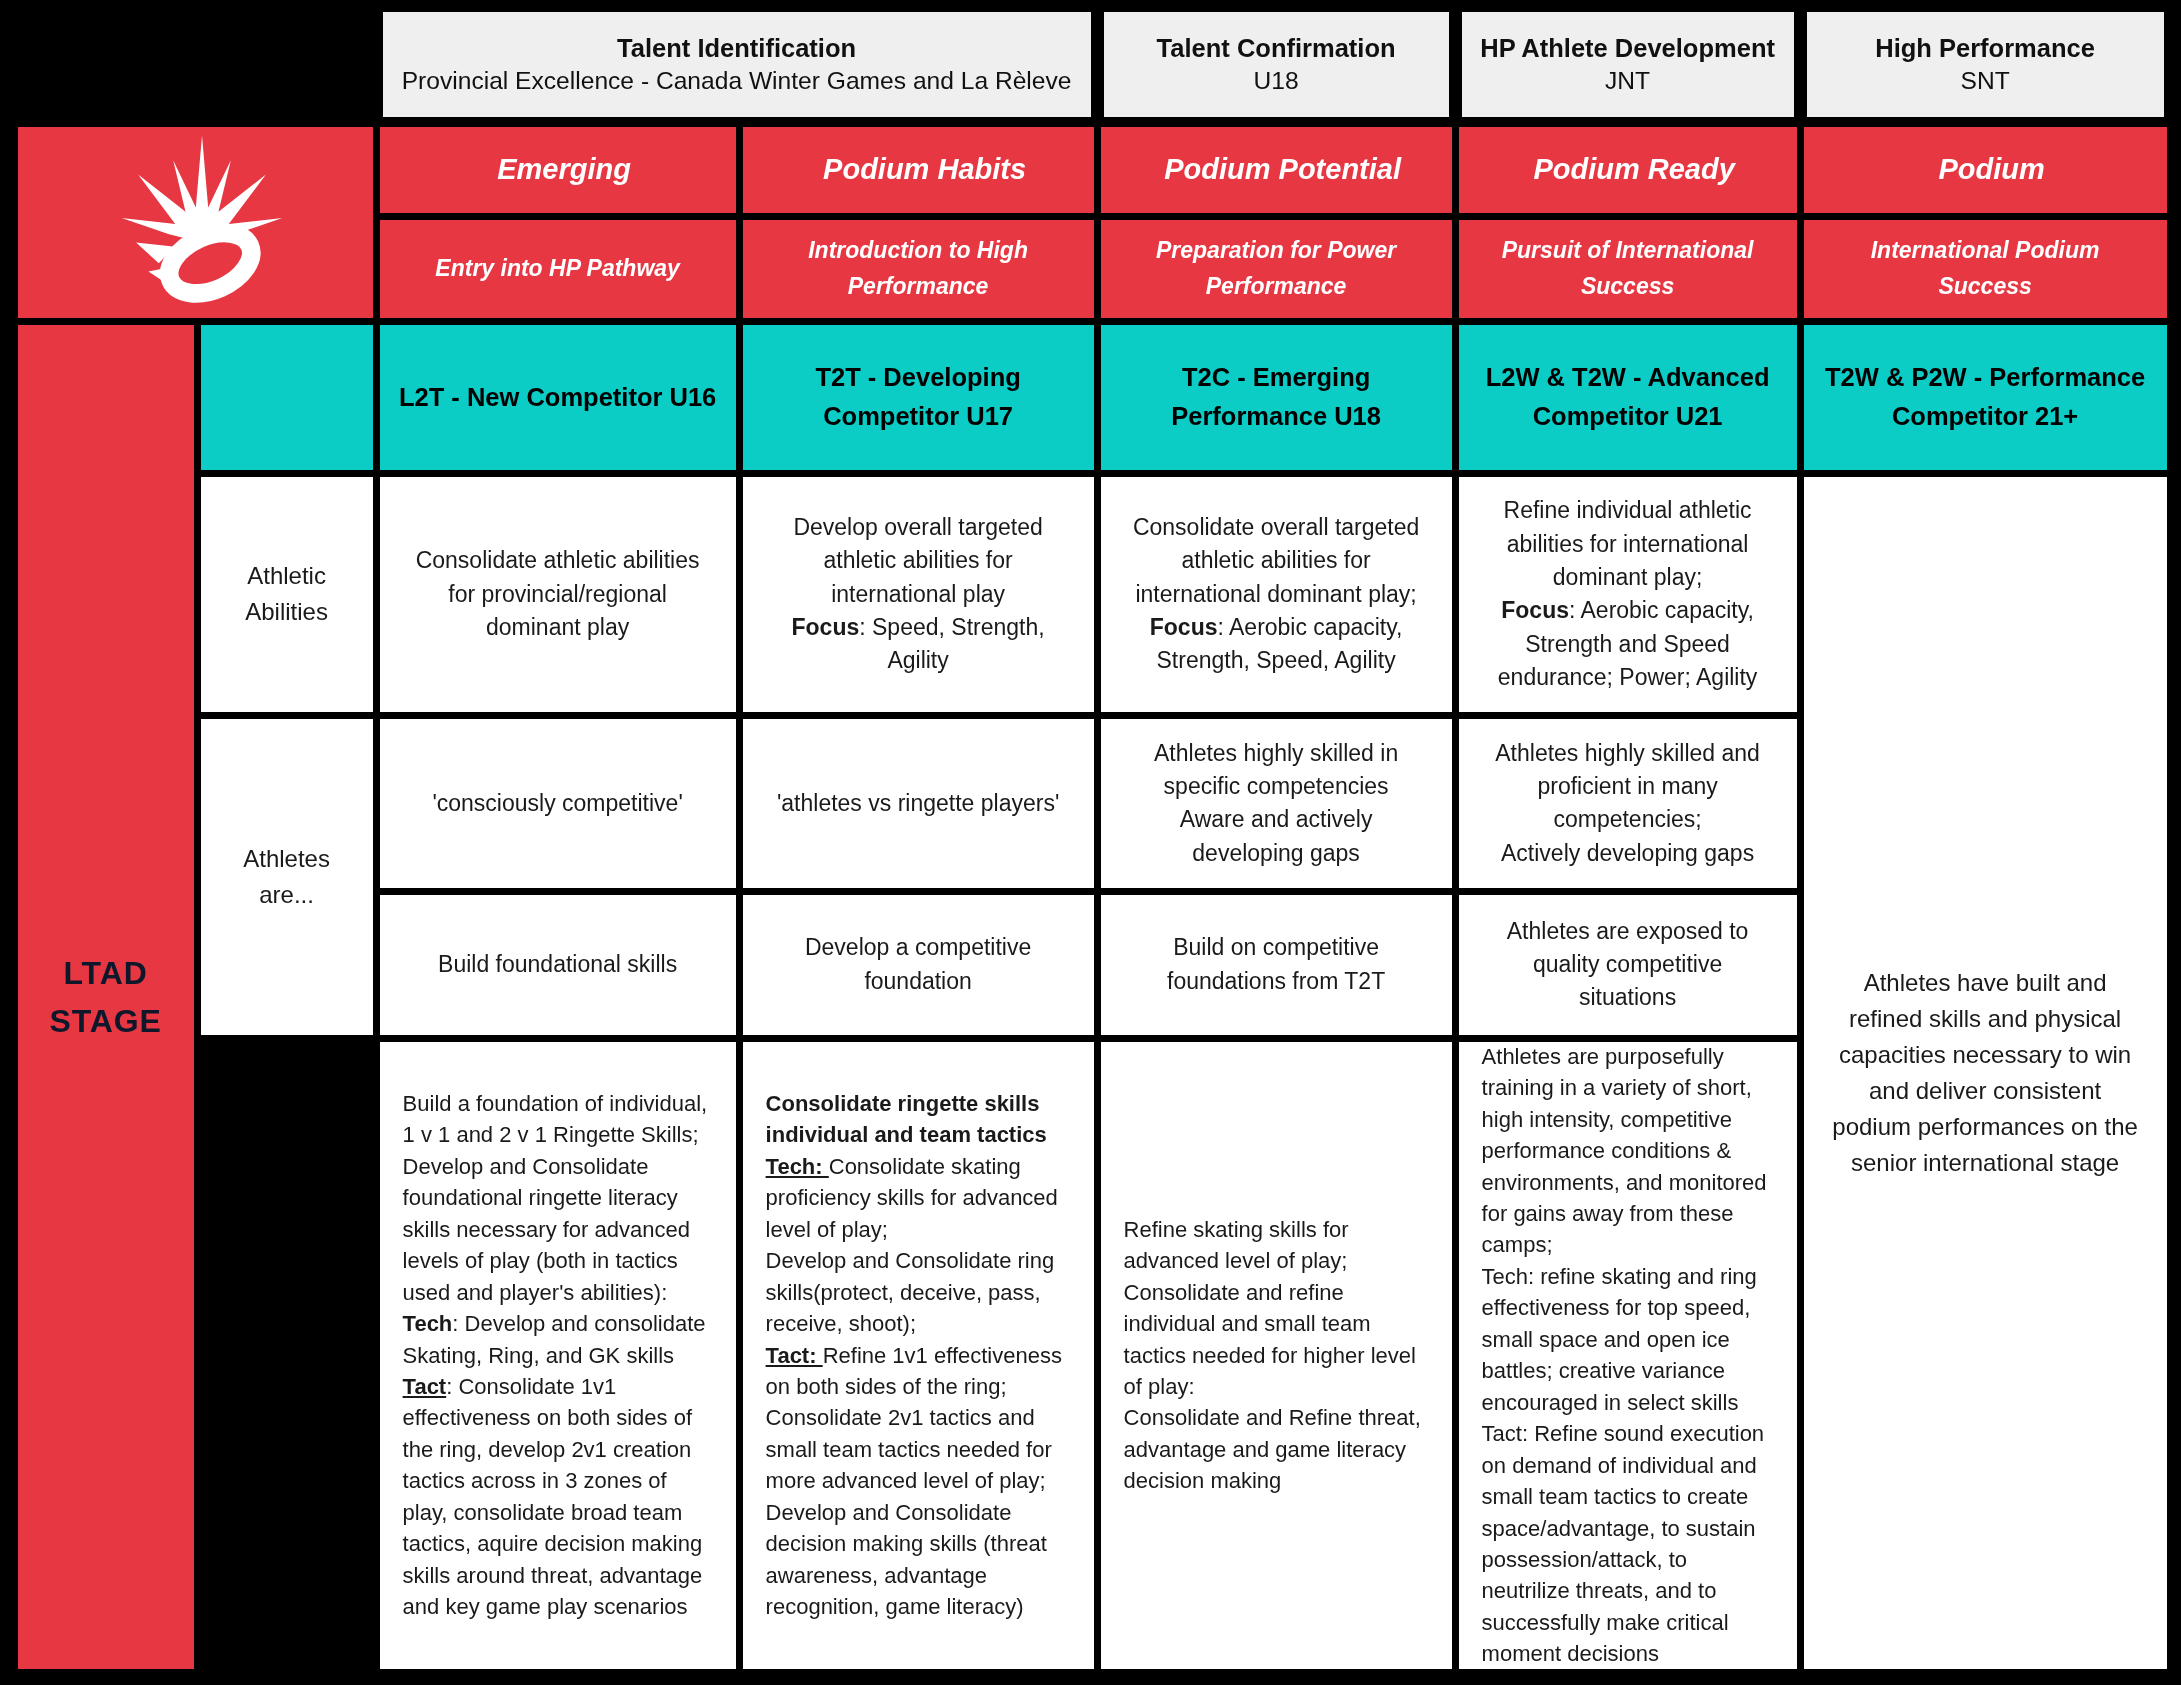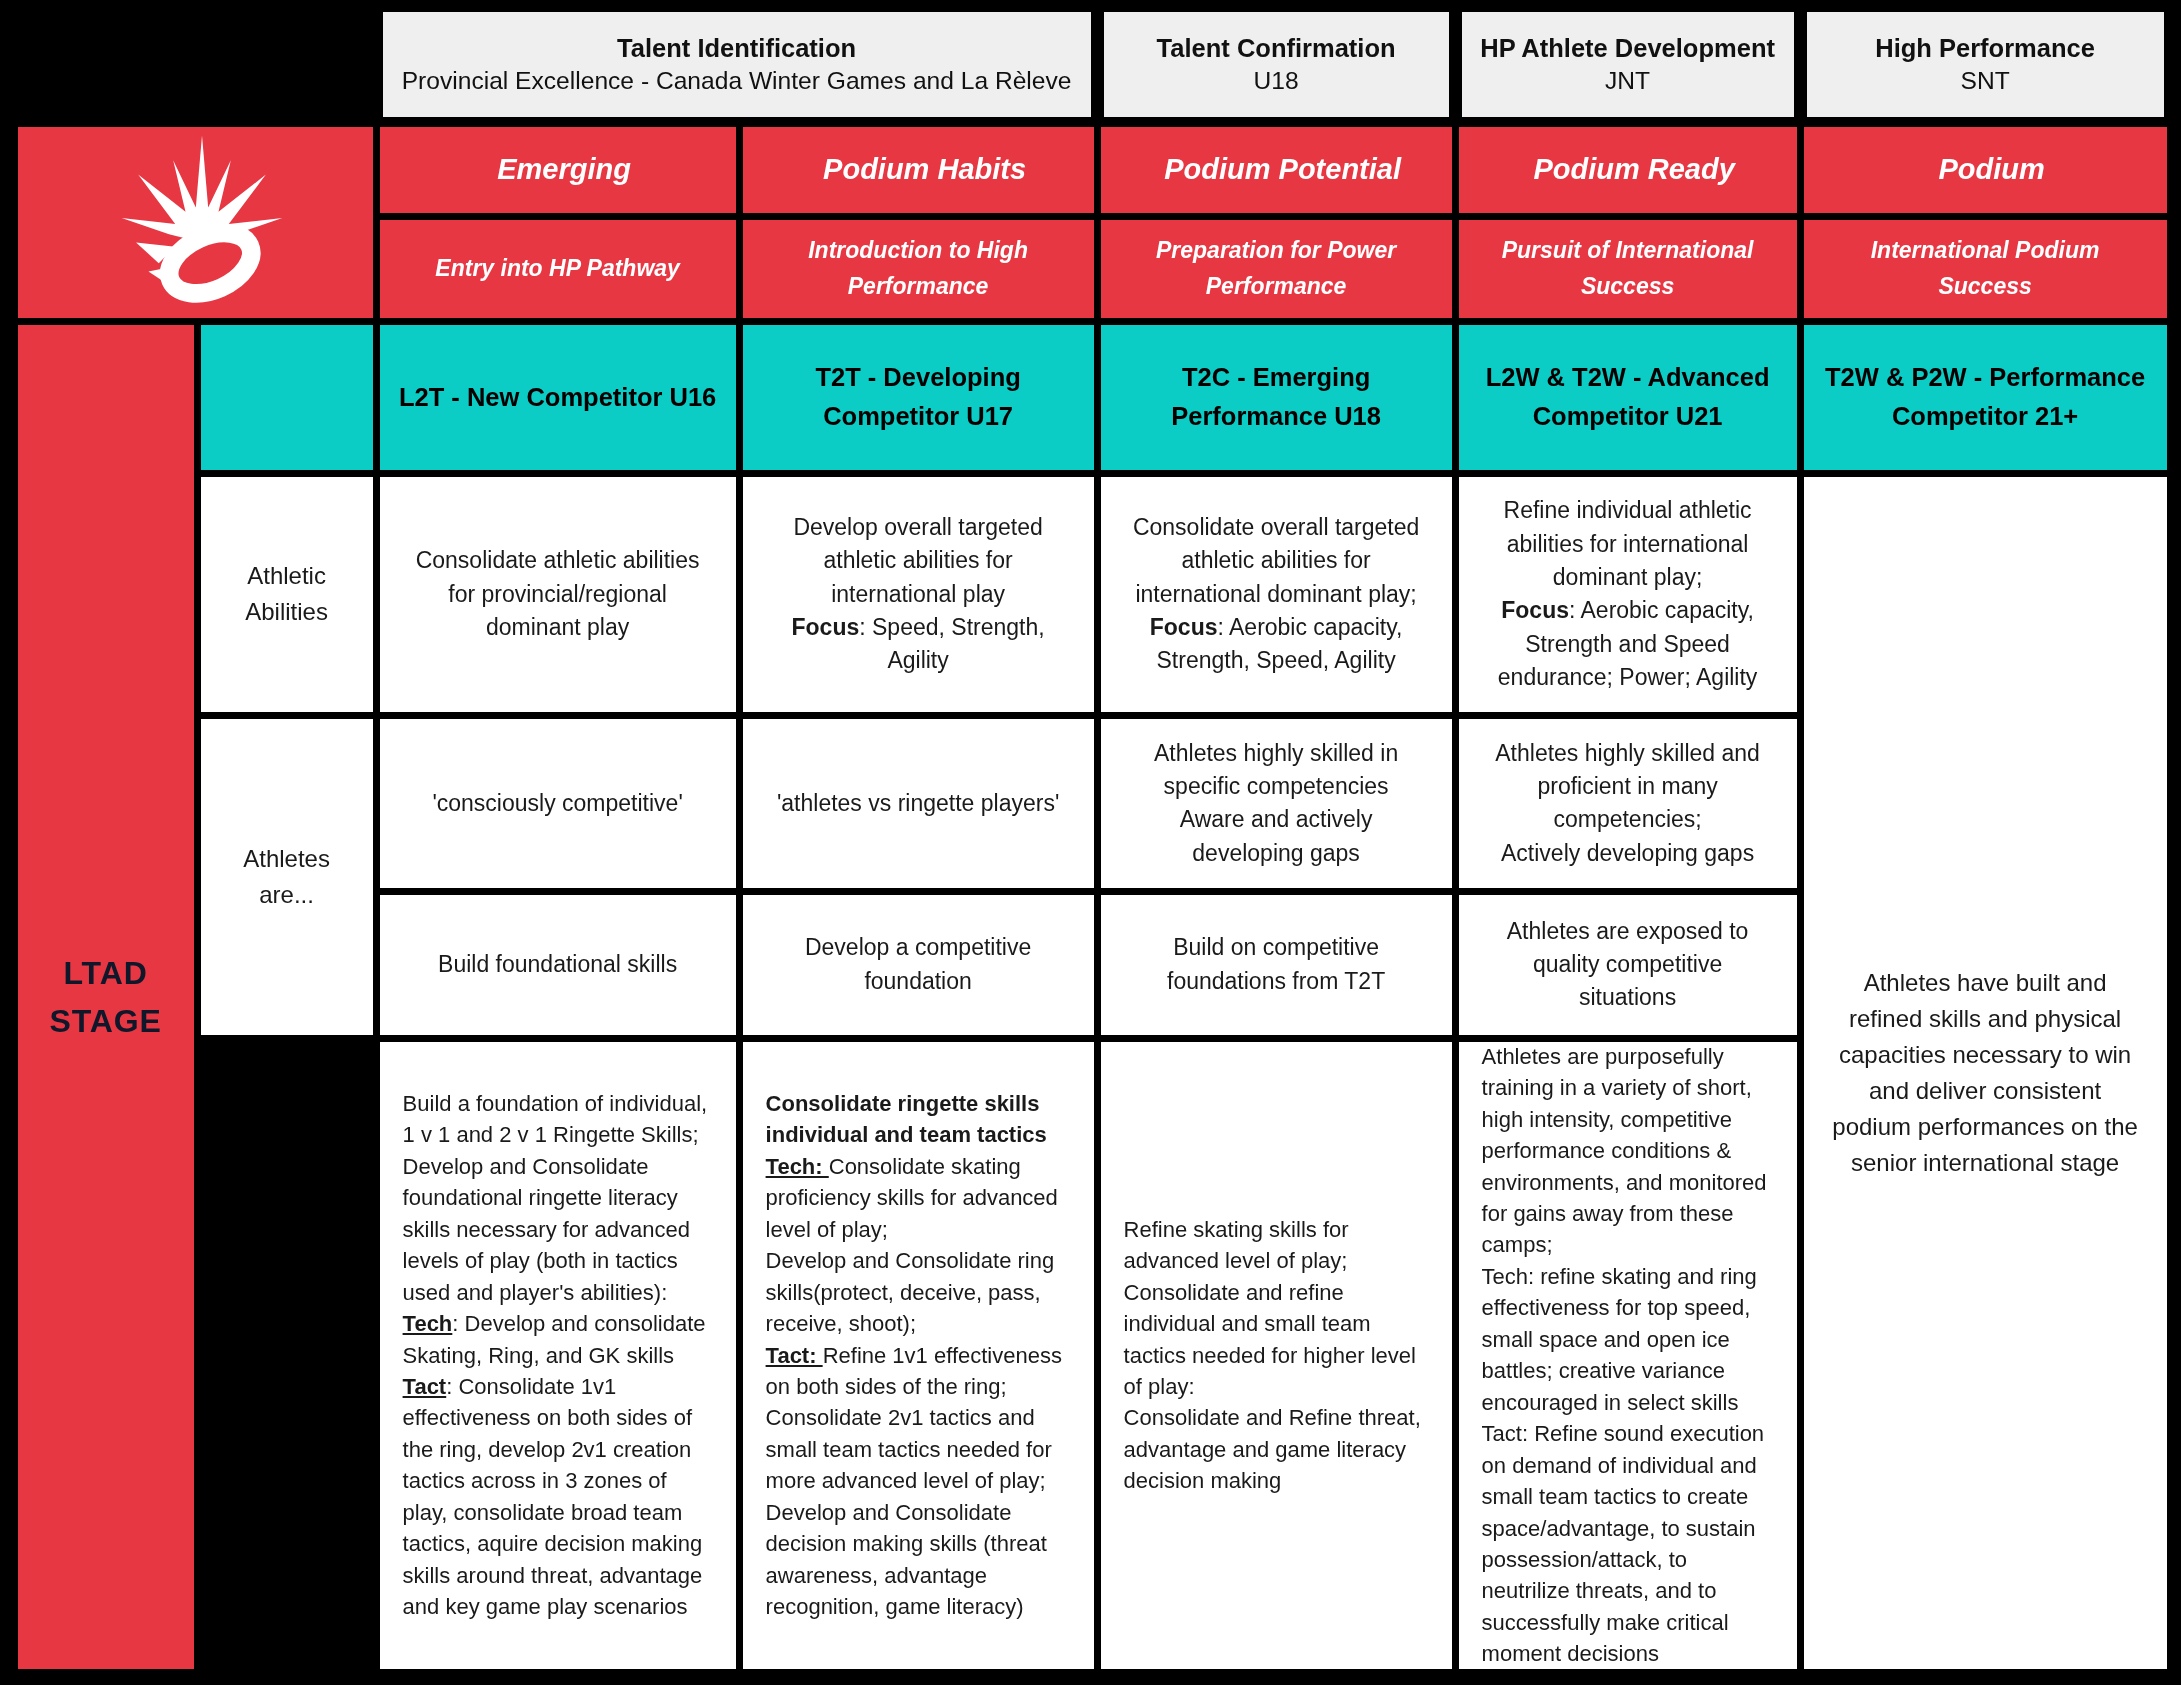--- a/index.html
+++ b/index.html
@@ -99,21 +99,21 @@
 Aware and actively developing gaps</div>
   <div class="cell white" style="grid-area:6/6/7/7">Athletes highly skilled and proficient in many competencies;
 Actively developing gaps</div>
 
   <div class="cell white" style="grid-area:7/3/8/4">Build foundational skills</div>
   <div class="cell white" style="grid-area:7/4/8/5">Develop a competitive foundation</div>
   <div class="cell white" style="grid-area:7/5/8/6">Build on competitive foundations from T2T</div>
   <div class="cell white" style="grid-area:7/6/8/7">Athletes are exposed to quality competitive situations</div>
 
   <div class="cell white bottomcell rich" style="grid-area:8/3/9/4"><div><span>Build a foundation of individual, 1 v 1 and 2 v 1 Ringette Skills; Develop and Consolidate foundational ringette literacy skills necessary for advanced levels of play (both in tactics used and player's abilities):
-</span><span style="font-weight: 700; text-decoration: underline;">Tech</span><span>: Develop and consolidate Skating, Ring, and GK skills
+</span><span style="font-weight: 700; ">Tech</span><span>: Develop and consolidate Skating, Ring, and GK skills
 </span><span style="font-weight: 700; text-decoration: underline;">Tact</span><span>: Consolidate 1v1 effectiveness on both sides of the ring, develop 2v1 creation tactics across in 3 zones of play, consolidate broad team tactics, aquire decision making skills around threat, advantage and key game play scenarios</span></div></div>
   <div class="cell white bottomcell rich" style="grid-area:8/4/9/5"><div><span style="font-weight: 700;">Consolidate ringette skills individual and team tactics
 </span><span style="font-weight: 700; text-decoration: underline;">Tech: </span><span>Consolidate skating proficiency skills for advanced level of play;
 Develop and Consolidate ring skills(protect, deceive, pass, receive, shoot);
 </span><span style="font-weight: 700; text-decoration: underline;">Tact: </span><span>Refine 1v1 effectiveness on both sides of the ring;
 Consolidate 2v1 tactics and small team tactics needed for more advanced level of play;
 Develop and Consolidate decision making skills (threat awareness, advantage recognition, game literacy)</span></div></div>
   <div class="cell white bottomcell rich" style="grid-area:8/5/9/6"><div><span>Refine skating skills for advanced level of play;
 Consolidate and refine individual and small team tactics needed for higher level of play:
 Consolidate and Refine threat, advantage and game literacy decision making</span></div></div>

